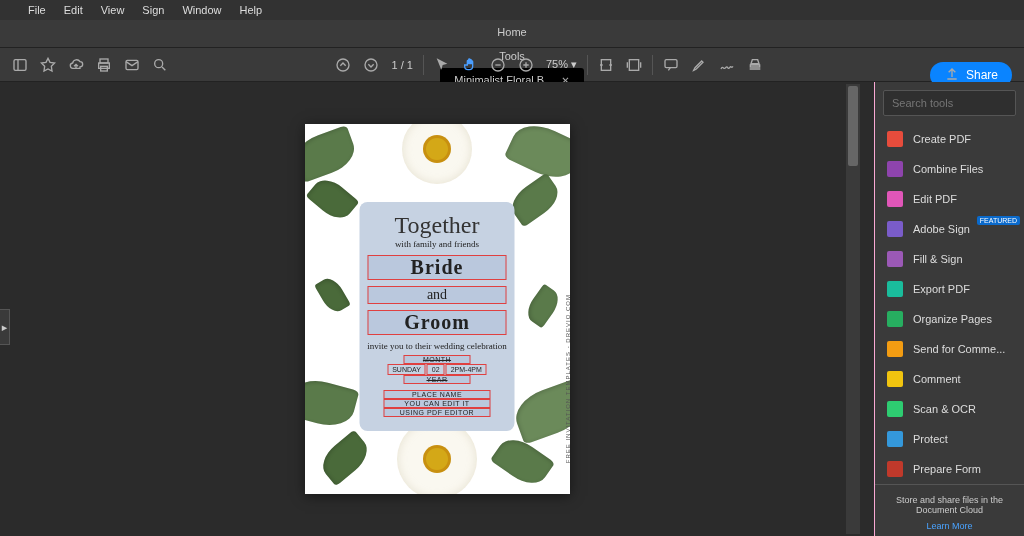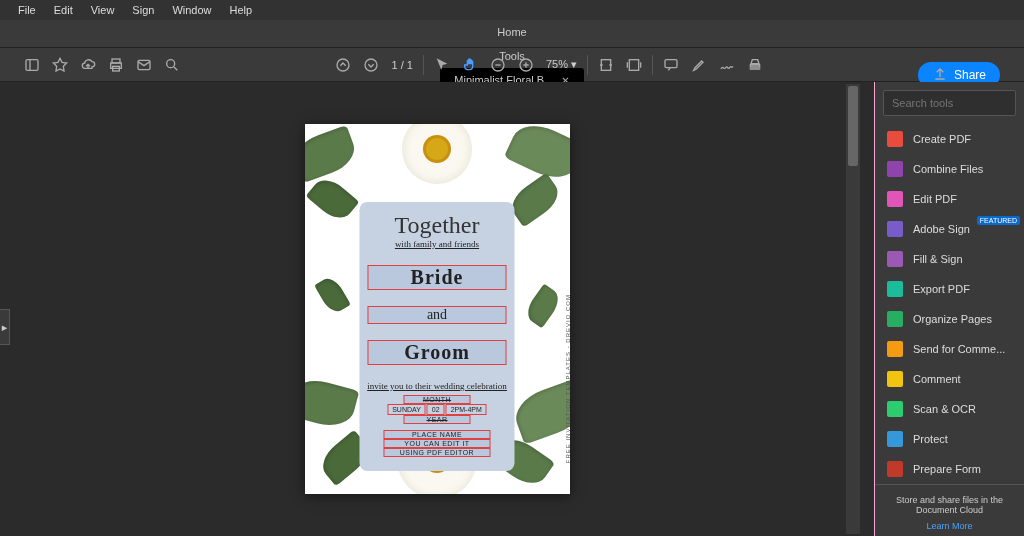--- a/index.html
+++ b/index.html
@@ -1,47 +1,47 @@
 <!DOCTYPE html>
 <html><head>
 <meta charset="utf-8">
 <style>
 * { margin: 0; padding: 0; box-sizing: border-box; font-family: "Segoe UI", Arial, sans-serif; }
 body { background: #2d2d2d; width: 1024px; height: 536px; overflow: hidden; color: #ccc; font-size: 11px; }
-.menubar { height: 20px; background: #323232; display: flex; align-items: center; padding: 0 10px; gap: 2px; }
+.menubar { height: 20px; background: #323232; display: flex; align-items: center; padding: 0 20px; gap: 2px; }
 .menubar span { padding: 2px 8px; font-size: 11px; color: #ddd; cursor: pointer; }
 .tabbar { height: 28px; background: #3a3a3a; display: flex; align-items: center; border-bottom: 1px solid #222; flex-direction: column; }
 .tabbar .tab { padding: 6px 14px; font-size: 11px; color: #ccc; cursor: pointer; }
 .tabbar .tab.doc { background: #000000; display: flex; align-items: center; gap: 8px; border-top-left-radius: 3px; border-top-right-radius: 3px; }
 .tabbar .spacer { flex: 1; }
 .tabbar .right { display: flex; align-items: center; gap: 18px; padding-right: 18px; }
 .tabbar .right .icon { width: 16px; height: 16px; color: #bbb; }
 .signin { color: #fff; font-weight: 600; font-size: 12px; text-align: right; }
-.toolbar { height: 34px; background: #3a3a3a; display: flex; align-items: center; padding: 0 24px; gap: 4px; border-bottom: 1px solid #222; }
+.toolbar { height: 34px; background: #3a3a3a; display: flex; align-items: center; padding: 0 12px; gap: 4px; border-bottom: 1px solid #222; }
 .toolbar .grp { display: flex; align-items: center; gap: 12px; }
 .toolbar .sep { width: 1px; height: 20px; background: #555; margin: 0 6px; }
 .toolbar .spacer { flex: 1; }
 .toolbar svg, .toolbar .icon { width: 16px; height: 16px; color: #aaa; }
 .toolbar .page { font-size: 11px; color: #ccc; }
 .toolbar .zoom { font-size: 11px; }
 .share { background: #0a84ff; color: #fff; padding: 5px 14px; border-radius: 14px; font-size: 12px; display: flex; align-items: center; gap: 6px; cursor: pointer; margin-top: 20px; }
 .workspace { display: flex; height: calc(536px - 20px - 28px - 34px); }
 .canvas { flex: 1; background: #2b2b2b; display: flex; align-items: center; justify-content: center; position: relative; }
 .expand-left { position: absolute; left: 0; top: 50%; width: 10px; height: 36px; background: #3a3a3a; border: 1px solid #555; border-left: none; display: flex; align-items: center; justify-content: center; }
 .scrollbar { position: absolute; right: 14px; top: 2px; width: 14px; bottom: 2px; background: #3a3a3a; }
 .scrollbar .thumb { position: absolute; left: 2px; right: 2px; top: 2px; height: 80px; background: #666; border-radius: 2px; }
 .page-doc { width: 265px; height: 370px; background: #fff; position: relative; box-shadow: 0 2px 12px rgba(0,0,0,0.5); overflow: hidden; }
 .leaf { position: absolute; background: #5a7a4a; border-radius: 50% 10% 50% 10%; box-shadow: inset 1px 1px 4px rgba(0,0,0,0.2); }
 .flower { position: absolute; width: 70px; height: 70px; background: #faf8f0; border-radius: 50%; box-shadow: inset 0 0 10px rgba(200,190,160,0.4); }
 .flower::after { content: ""; position: absolute; left: 50%; top: 50%; width: 22px; height: 22px; background: #d4a817; border-radius: 50%; transform: translate(-50%,-50%); box-shadow: 0 0 0 3px #c89010; }
 .invite-card { position: absolute; left: 50%; top: 78px; transform: translateX(-50%); width: 155px; background: #c6d2e2; border-radius: 8px; padding: 10px 4px 14px; text-align: center; color: #222; z-index: 5; }
 .script { font-family: "Brush Script MT", cursive; font-size: 24px; color: #333; }
-.serif { font-family: "Times New Roman", serif; text-decoration: underline; }
+.serif { font-family: "Times New Roman", serif; }
 .small { font-size: 9px; }
-.field { border: 1px solid #e04040; margin: 16px 4px; background: rgba(160,180,210,0.3); }
+.field { border: 1px solid #e04040; margin: 6px 4px; background: rgba(160,180,210,0.3); }
 .big { font-family: "Times New Roman", serif; font-size: 20px; font-weight: 600; letter-spacing: 1px; }
 .mid { font-family: "Times New Roman", serif; font-size: 14px; }
 .tiny { font-size: 7px; letter-spacing: 0.5px; }
 .row3 { display: flex; gap: 1px; justify-content: center; }
 .row3 .cell { border: 1px solid #e04040; font-size: 7px; padding: 1px 4px; }
 .vtext { position: absolute; right: 4px; top: 170px; font-size: 6px; color: #555; transform: rotate(-90deg); transform-origin: right top; letter-spacing: 1px; }
 .sidebar { width: 150px; background: #3a3a3a; display: flex; flex-direction: column; border-left: 1px solid #f9a8d4; }
 .search { margin: 8px; padding: 6px 8px; background: #2f2f2f; border: 1px solid #555; color: #888; font-size: 11px; border-radius: 2px; }
 .tool { display: flex; align-items: center; gap: 10px; padding: 7px 12px; font-size: 11px; color: #ddd; cursor: pointer; position: relative; white-space: nowrap; overflow: hidden; text-overflow: ellipsis; }
 .tool .ticon { width: 16px; height: 16px; flex-shrink: 0; border-radius: 2px; }

